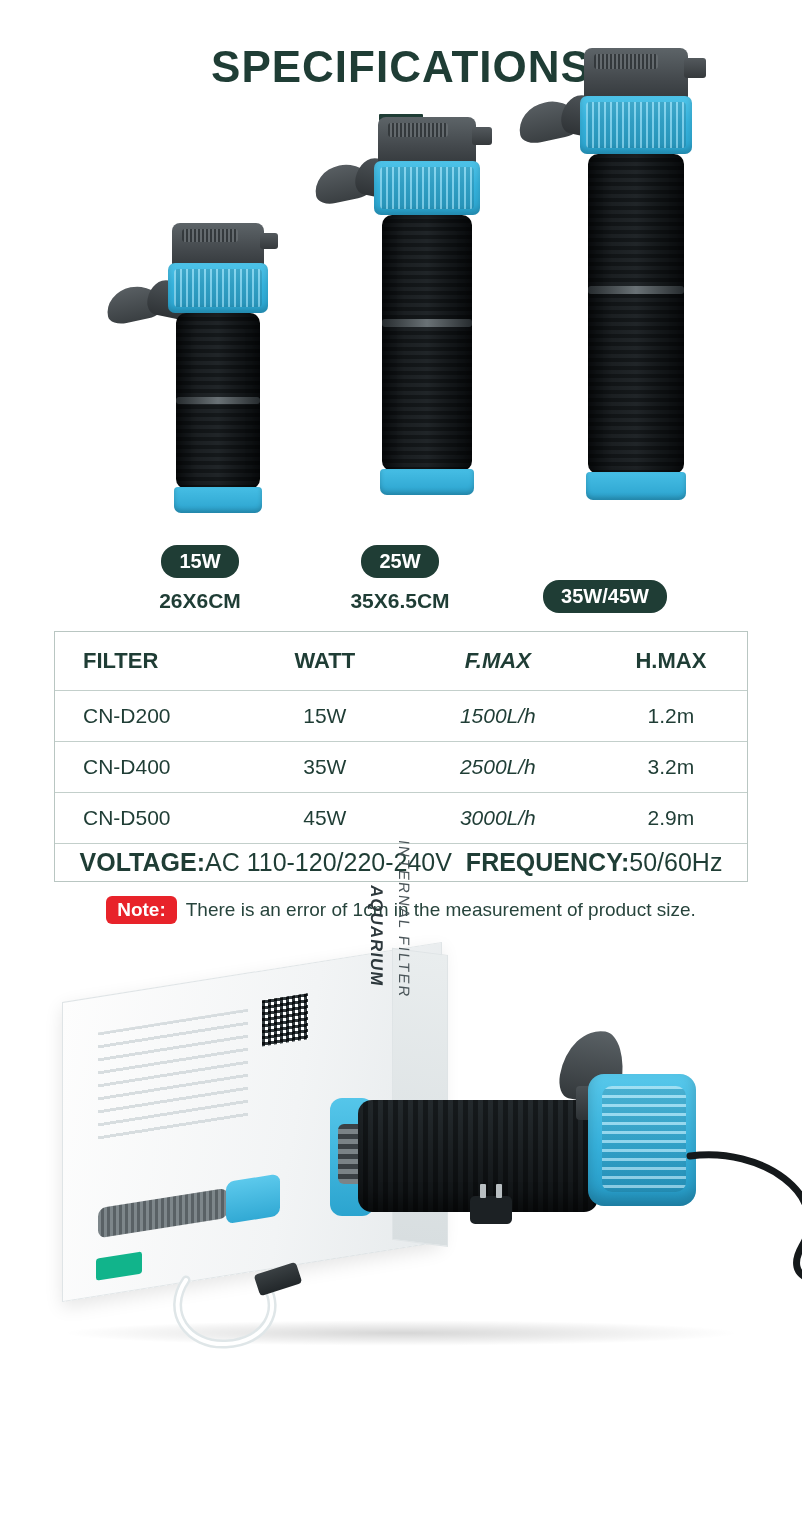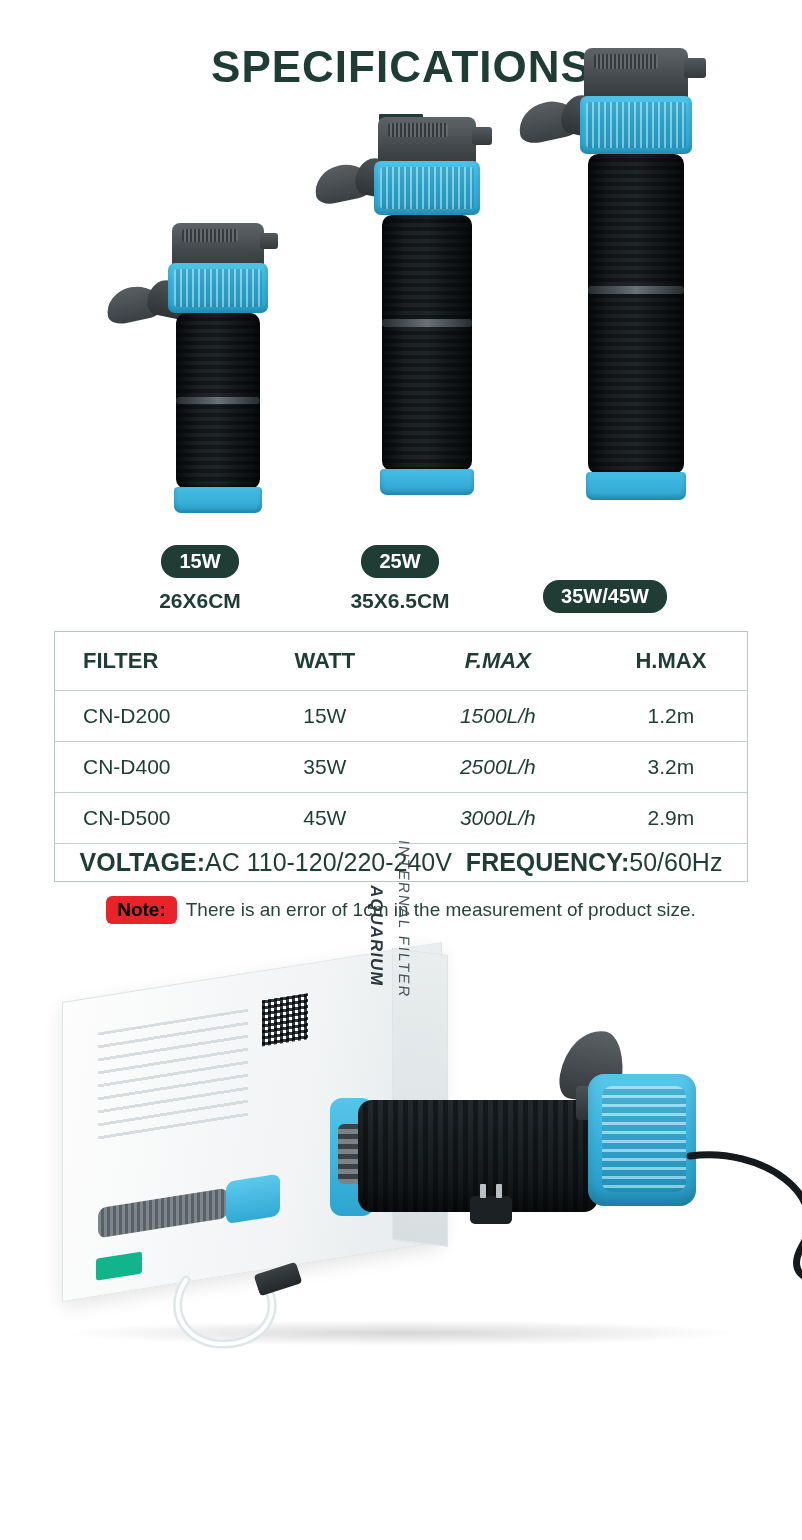--- a/index.html
+++ b/index.html
@@ -163,21 +163,21 @@
     margin: 14px 54px 0 54px;
     display: flex;
     align-items: center;
     justify-content: center;
     gap: 9px;
     font-size: 19px;
     color: #27443c;
   }
   .note-badge {
     background: #e8232a;
-    color: #000000;
+    color: #ffffff;
     font-weight: bold;
     border-radius: 6px;
     padding: 3px 11px;
     font-size: 19px;
   }
 
   
   .scene {
     position: relative;
     margin-top: 26px;

